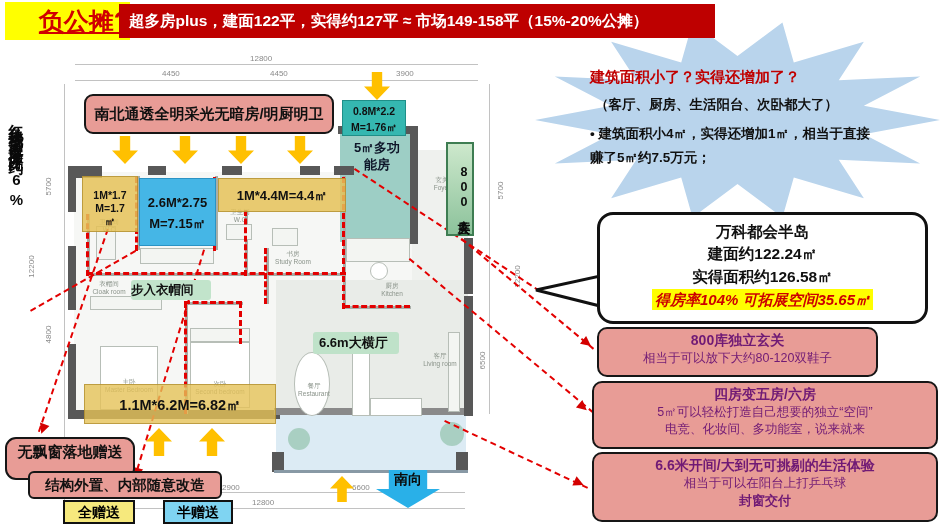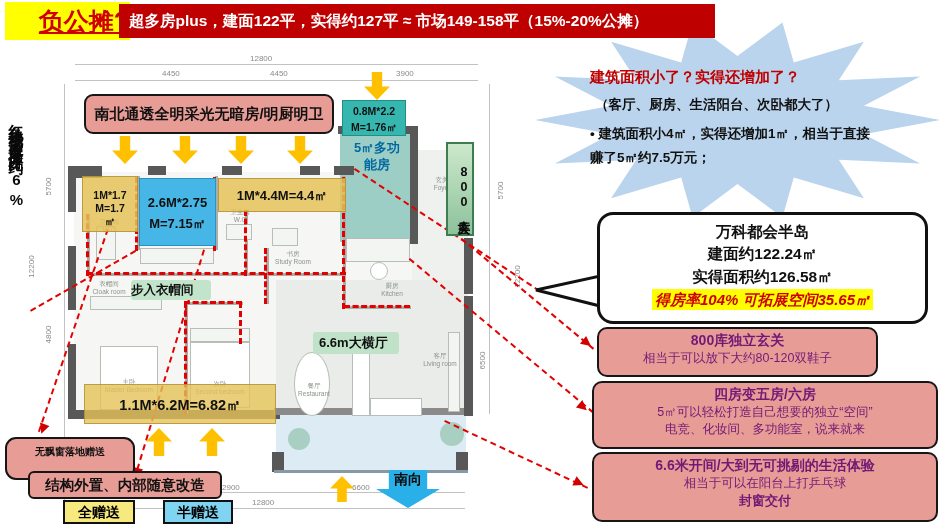--- a/index.html
+++ b/index.html
@@ -157,21 +157,21 @@
   <div class="abs rarr" style="left:132px;top:468px;transform:rotate(105deg);"></div>
 
   <div class="abs band pre ctr" style="left:82px;top:176px;width:56px;height:56px;font-size:10.5px;line-height:1.25;padding-top:12px;">1M*1.7
 M=1.7
 ㎡</div>
   <div class="abs pre ctr" style="left:139px;top:178px;width:77px;height:68px;background:#45b6e6;border:1px solid #2a93c4;box-sizing:border-box;font-weight:bold;font-size:13px;line-height:1.6;padding-top:14px;color:#101010;">2.6M*2.75
 M=7.15㎡</div>
   <div class="abs band ctr nw" style="left:218px;top:178px;width:128px;height:34px;font-size:13px;line-height:34px;">1M*4.4M=4.4㎡</div>
   <div class="abs pre ctr" style="left:342px;top:100px;width:64px;height:36px;background:#35b7b0;border:1px solid #1f8f88;box-sizing:border-box;font-weight:bold;font-size:10.5px;line-height:1.5;padding-top:3px;color:#101010;">0.8M*2.2
 M=1.76㎡</div>
-  <div class="abs pre ctr" style="left:346px;top:140px;width:62px;font-weight:bold;font-size:13px;color:#0369a1;line-height:1.3;text-align:center;">5㎡多功
+  <div class="abs pre ctr" style="left:346px;top:140px;width:62px;font-weight:bold;font-size:13px;color:#0f172a;line-height:1.3;text-align:center;">5㎡多功
 能房</div>
   <div class="abs" style="left:446px;top:142px;width:28px;height:94px;background:linear-gradient(180deg,#cde8cc,#8cc29b);border:2px solid #3e7d52;box-sizing:border-box;writing-mode:vertical-rl;text-orientation:upright;font-weight:bold;font-size:12.5px;letter-spacing:1px;text-align:center;color:#0c0c0c;">800库玄关</div>
   <div class="abs greenpill" style="left:131px;top:280px;width:80px;height:20px;font-size:12.5px;line-height:20px;">步入衣帽间</div>
   <div class="abs greenpill" style="left:313px;top:332px;width:80px;height:22px;font-size:13px;line-height:22px;background:#bfe2c9;padding-left:6px;">6.6m大横厅</div>
   <div class="abs band ctr nw" style="left:84px;top:384px;width:192px;height:40px;font-size:14.5px;line-height:40px;background:rgba(229,194,88,0.8);">1.1M*6.2M=6.82㎡</div>
 
   <div class="abs ayel" style="left:112px;top:136px;width:26px;height:28px;"></div>
   <div class="abs ayel" style="left:172px;top:136px;width:26px;height:28px;"></div>
   <div class="abs ayel" style="left:228px;top:136px;width:26px;height:28px;"></div>
   <div class="abs ayel" style="left:287px;top:136px;width:26px;height:28px;"></div>
@@ -213,21 +213,21 @@
     <div class="t">四房变五房/六房</div>
     <div class="l">5㎡可以轻松打造自己想要的独立“空间”</div>
     <div class="l">电竞、化妆间、多功能室，说来就来</div>
   </div>
   <div class="abs card" style="left:592px;top:452px;width:346px;height:70px;">
     <div class="t">6.6米开间/大到无可挑剔的生活体验</div>
     <div class="l">相当于可以在阳台上打乒乓球</div>
     <div class="l bold" style="font-size:13px;">封窗交付</div>
   </div>
 
-  <div class="abs pinkbox ctr nw" style="left:5px;top:437px;width:130px;height:43px;font-weight:bold;font-size:10px;line-height:25px;border-width:2px;border-radius:11px;">无飘窗落地赠送</div>
+  <div class="abs pinkbox ctr nw" style="left:5px;top:437px;width:130px;height:43px;font-weight:bold;font-size:15px;line-height:25px;border-width:2px;border-radius:11px;">无飘窗落地赠送</div>
   <div class="abs pinkbox ctr nw" style="left:28px;top:471px;width:194px;height:28px;font-weight:bold;font-size:14.5px;line-height:24px;border-width:2px;border-radius:6px;">结构外置、内部随意改造</div>
   <div class="abs ctr nw" style="left:63px;top:500px;width:72px;height:24px;background:#f6e97d;border:2px solid #111;box-sizing:border-box;font-weight:bold;font-size:14px;line-height:20px;">全赠送</div>
   <div class="abs ctr nw" style="left:163px;top:500px;width:70px;height:24px;background:#7fd4f2;border:2px solid #111;box-sizing:border-box;font-weight:bold;font-size:14px;line-height:20px;">半赠送</div>
 
   <div class="abs bold" style="left:6px;top:112px;height:300px;writing-mode:vertical-rl;text-orientation:upright;font-size:15px;letter-spacing:3px;color:#0a0a0a;">红色虚线为可改造墙体占比约86%</div>
 
   <div class="abs ctr" style="left:5px;top:2px;width:92px;height:38px;background:#ffff00;padding-left:33px;">
     <span style="color:#d00000;font-weight:bold;font-size:25px;line-height:38px;text-decoration:underline;">负公摊?</span>
   </div>
   <div class="abs nw" style="left:119px;top:4px;width:596px;height:34px;background:#be0000;color:#ffffff;font-weight:bold;font-size:15.5px;line-height:34px;padding-left:10px;box-sizing:border-box;">超多房plus，建面122平，实得约127平 ≈ 市场149-158平（15%-20%公摊）</div>

